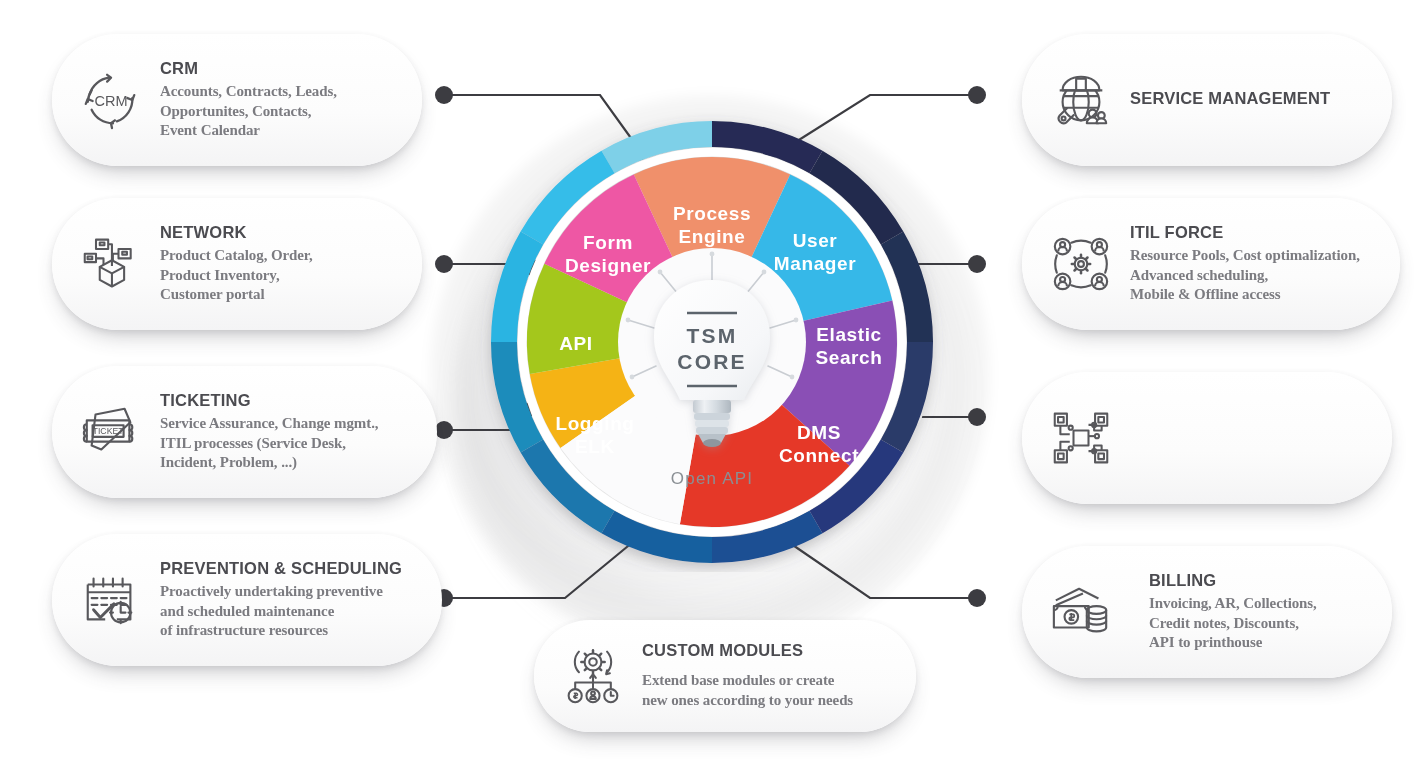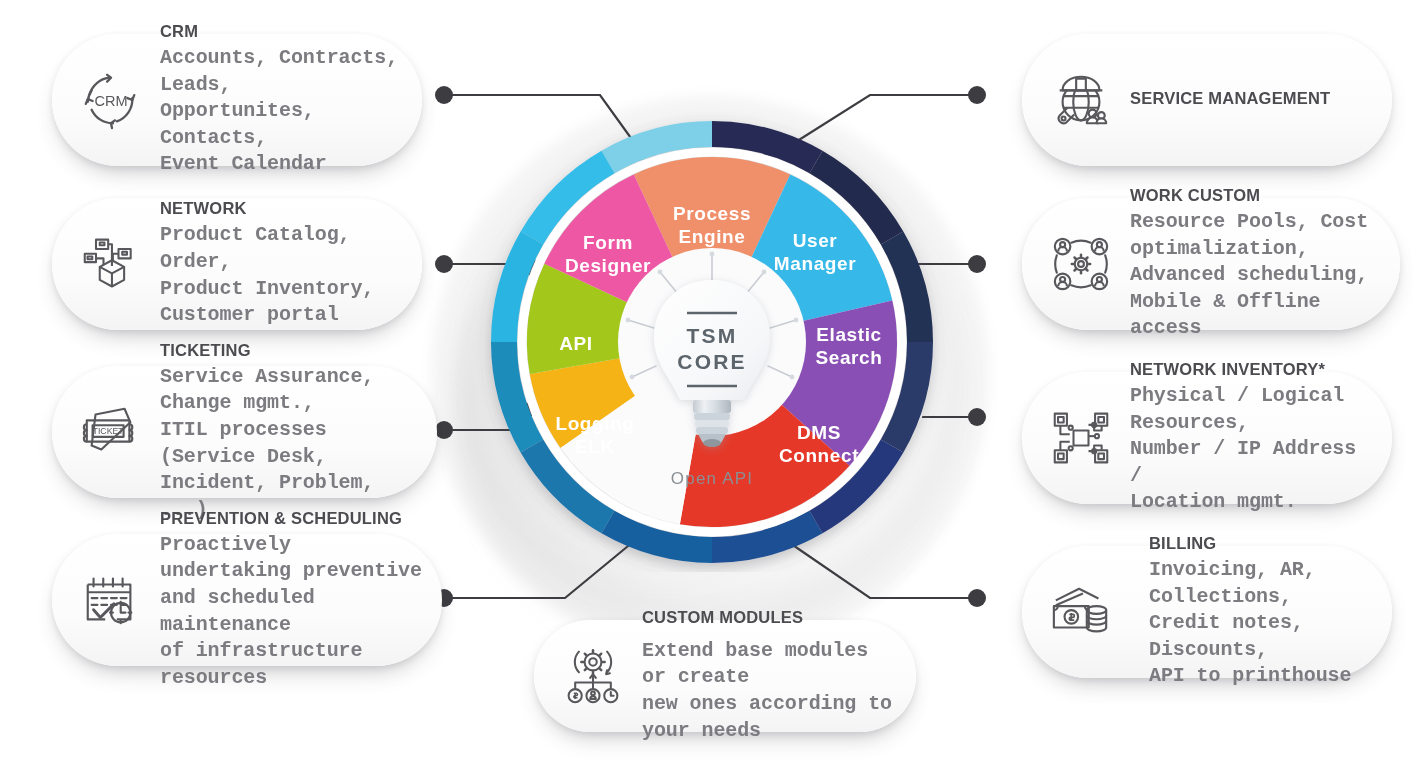--- a/index.html
+++ b/index.html
@@ -39,24 +39,24 @@
     display:flex; align-items:center; justify-content:center;
     color:#58585c;
   }
   .card .txt{ padding-left:10px; }
   .card h3{
     font-size:16.5px; font-weight:bold; color:#4b4b50;
     letter-spacing:0.2px; margin-bottom:4px;
     font-family:"Liberation Sans", sans-serif;
   }
   .card p{
-    font-size:20px; font-weight:bold; color:#7b7b80;
+    font-size:15px; font-weight:bold; color:#7b7b80;
     line-height:1.33; letter-spacing:-0.1px;
     white-space:pre-line;
-    font-family:Liberation Mono, monospace;
+    font-family:Liberation Serif, serif;
   }
 
   .card.l1{ left:52px;  top:34px;  width:370px; height:132px; }
   .card.l2{ left:52px;  top:198px; width:370px; height:132px; }
   .card.l3{ left:52px;  top:366px; width:385px; height:132px; }
   .card.l4{ left:52px;  top:534px; width:390px; height:132px; }
   .card.r1{ left:1022px; top:34px;  width:370px; height:132px; }
   .card.r2{ left:1022px; top:198px; width:378px; height:132px; }
   .card.r3{ left:1022px; top:372px; width:370px; height:132px; }
   .card.r4{ left:1022px; top:546px; width:370px; height:132px;gap:19px; }
@@ -405,21 +405,21 @@
               <path d="M9.5 0 h-2.5"></path>
             <path d="M-6.7 -6.7 l1.8 1.8"></path>
               <path d="M6.7 6.7 l-1.8 -1.8"></path>
             <path d="M6.7 -6.7 l-1.8 1.8"></path>
               <path d="M-6.7 6.7 l1.8 -1.8"></path>
           </g>
         </g>
       </svg>
     </div>
     <div class="txt">
-      <h3>WORK CUSTOM</h3>
+      <h3>ITIL FORCE</h3>
       <p>Resource Pools, Cost optimalization,
 Advanced scheduling,
 Mobile &amp; Offline access</p>
     </div>
   </div>
 
   <div class="card r3">
     <div class="ico">
       <svg viewBox="0 0 64 64" width="60" height="60" fill="none" stroke="#58585c" stroke-width="2.2" stroke-linejoin="round">
         <rect x="24" y="24" width="16" height="16"></rect>
@@ -435,26 +435,20 @@
           <path d="M54 19 v5 h-8 v-6 H40"></path>
         <path d="M10 45 v-9 h10"></path>
           <path d="M54 45 v-5 h-8 v6 H40"></path>
         <path d="M40 30 h8"></path>
         <circle cx="21" cy="21" r="2.2"></circle>
           <circle cx="21" cy="43" r="2.2"></circle>
         <circle cx="49" cy="30" r="2.2"></circle>
           <circle cx="46" cy="18" r="2.2"></circle>
           <circle cx="46" cy="46" r="2.2"></circle>
       </svg>
-    </div>
-    <div class="txt">
-      <h3>NETWORK INVENTORY*</h3>
-      <p>Physical / Logical Resources,
-Number / IP Address /
-Location mgmt.</p>
     </div>
   </div>
 
   <div class="card r4">
     <div class="ico">
       <svg viewBox="0 0 64 64" width="62" height="62" fill="none" stroke="#58585c" stroke-width="2.2" stroke-linejoin="round">
         <path d="M6 20 L30 8 L50 18"></path>
         <path d="M6 25 L34 13"></path>
         <rect x="4" y="26" width="36" height="22"></rect>
         <circle cx="22" cy="37" r="7"></circle>

